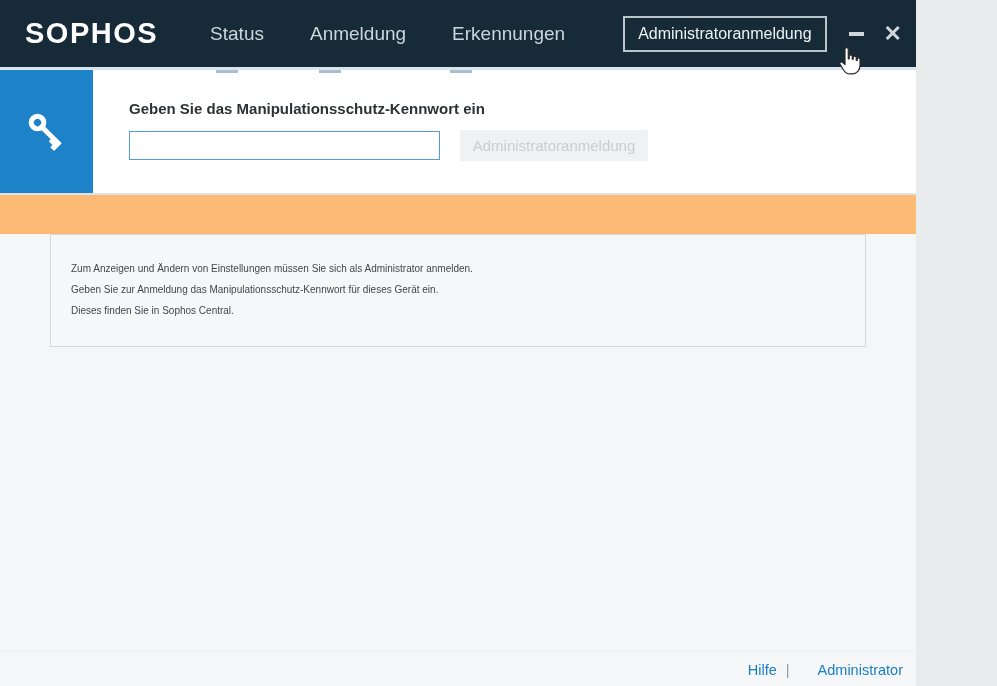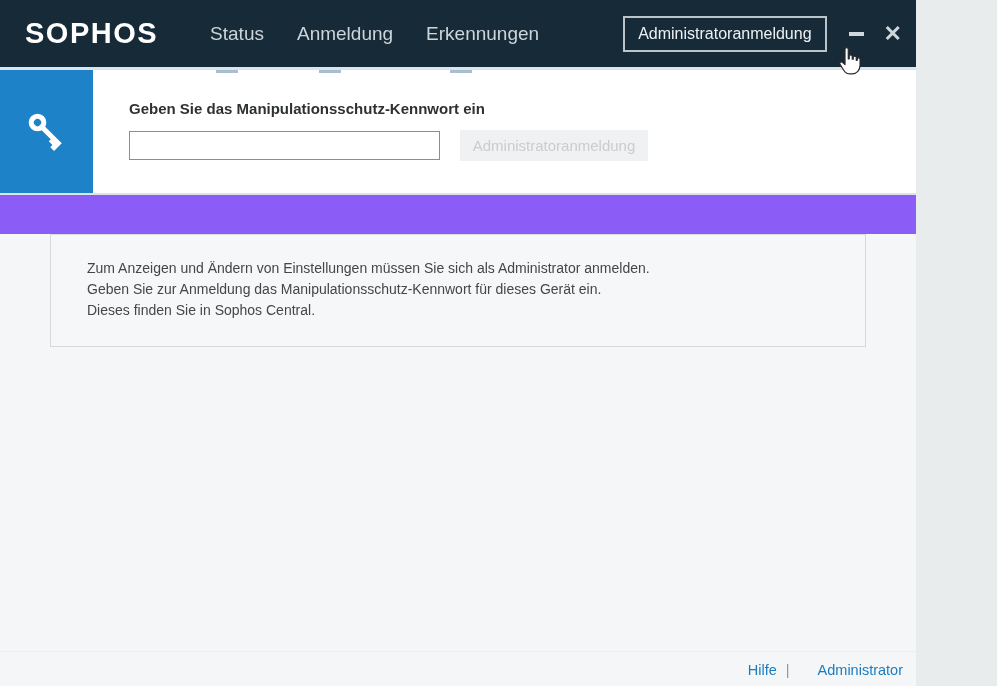--- a/index.html
+++ b/index.html
@@ -1,28 +1,28 @@
 <!DOCTYPE html>
 <html><head>
 <meta charset="utf-8">
 <style>
   html,body{margin:0;padding:0;background:#e9eced;}
   .window{
     position:relative;width:916px;height:686px;overflow:hidden;
-    font-family:"Liberation Sans",sans-serif;background:#8b5cf6;
+    font-family:"Liberation Sans",sans-serif;background:#fdba74;
   }
 
   
   .header{
     position:relative;display:flex;align-items:center;box-sizing:border-box;
     height:70px;background:#172a38;border-bottom:3px solid #d9e5ee;
     padding-left:25px;
   }
   .logo{color:#ffffff;font-size:29px;font-weight:bold;letter-spacing:1.5px;margin-right:52px;}
-  .nav{display:flex;gap:33px;align-items:center;}
+  .nav{display:flex;gap:46px;align-items:center;}
   .nav-item{color:#ccd5da;font-size:19px;cursor:pointer;white-space:nowrap;}
   .admin-btn{
     margin-left:auto;margin-right:22px;background:transparent;
     border:2px solid #b9c4cb;color:#edf1f3;font-size:16px;
     font-family:"Liberation Sans",sans-serif;
     padding:7px 13px;cursor:pointer;white-space:nowrap;
   }
   .win-controls{display:flex;align-items:center;gap:19px;margin-right:14px;}
   .min-btn{width:16px;height:22px;display:flex;align-items:center;justify-content:center;cursor:pointer;}
   .min-bar{width:15px;height:4px;background:#cfd7dc;}
@@ -49,21 +49,21 @@
   .submit-disabled{
     margin-left:20px;width:188px;height:31px;border:none;
     background:#f0f1f2;color:#c9cdcf;font-size:15px;
     font-family:"Liberation Sans",sans-serif;
   }
 
   
   .main{position:relative;height:453px;background:#f4f6f7;}
   .info-box{
     margin:39px 50px 0 50px;border:1px solid #d7dadc;background:#f6f7f8;
-    padding:23px 20px 25px 36px;font-size:14px;color:#43474a;line-height:21px;
+    padding:23px 20px 25px 20px;font-size:10px;color:#43474a;line-height:21px;
   }
   .info-line{white-space:nowrap;}
 
   
   .footer{
     position:absolute;left:0;right:0;bottom:0;height:35px;background:#f4f6f7;
     border-top:1px solid #eceef0;display:flex;align-items:center;
     justify-content:flex-end;padding-right:13px;font-size:14.5px;
   }
   .footer-link{color:#1b7dc0;text-decoration:none;cursor:pointer;margin-left:19px;}

